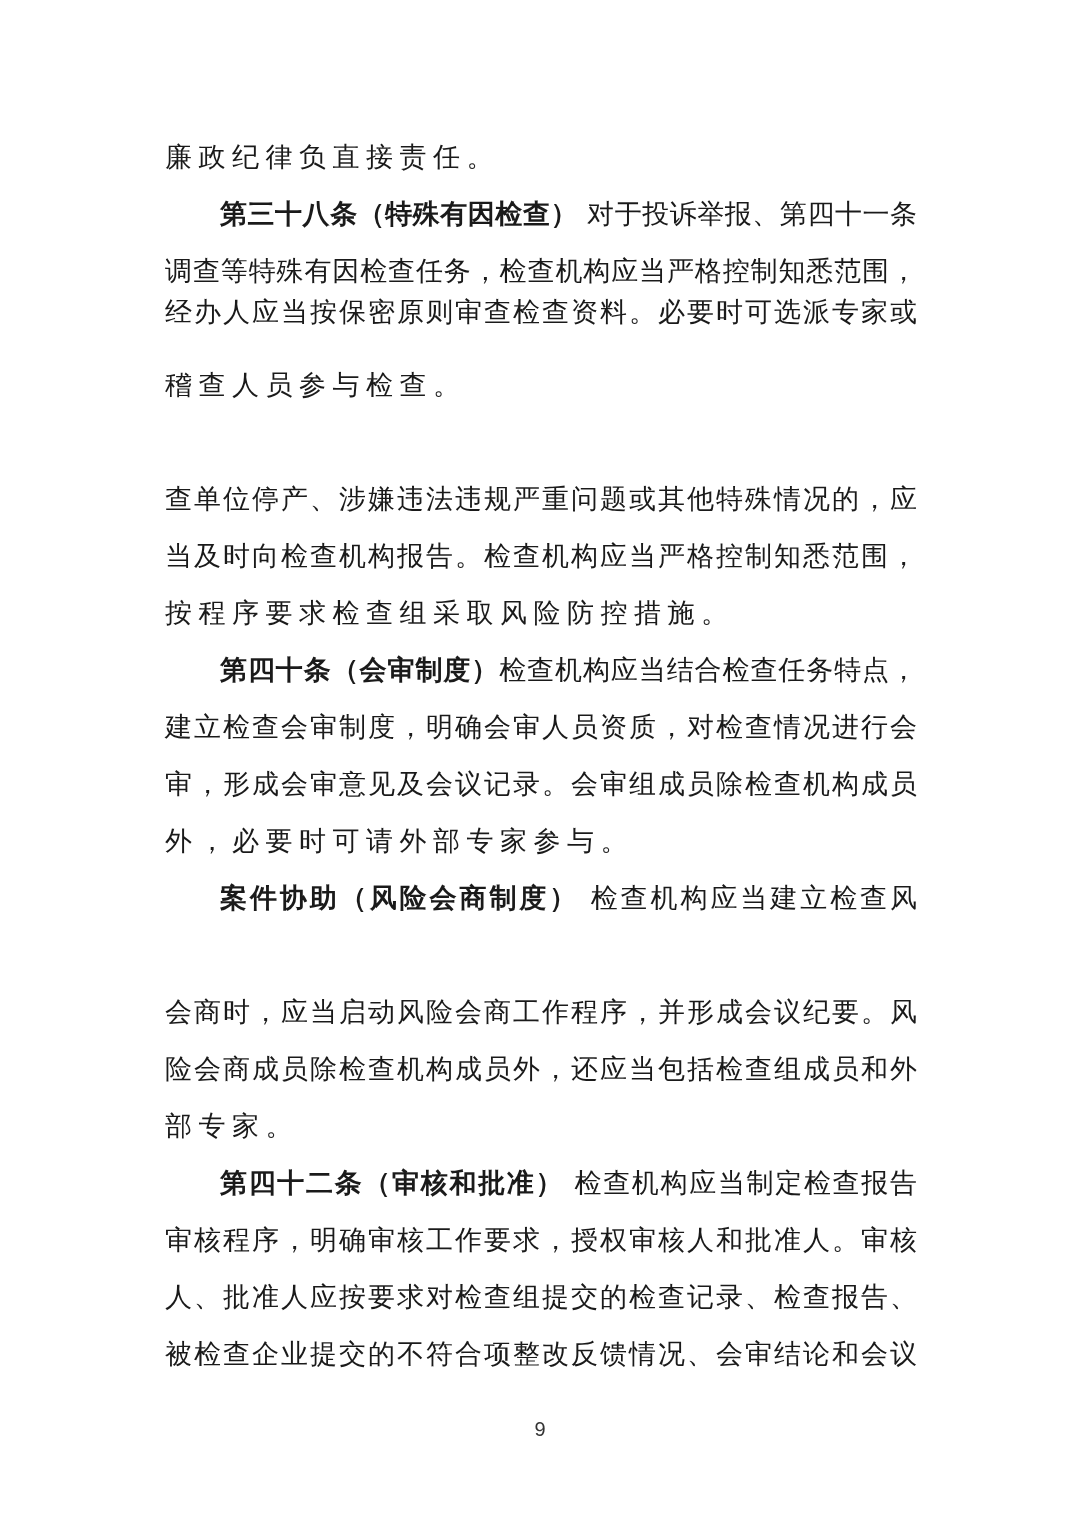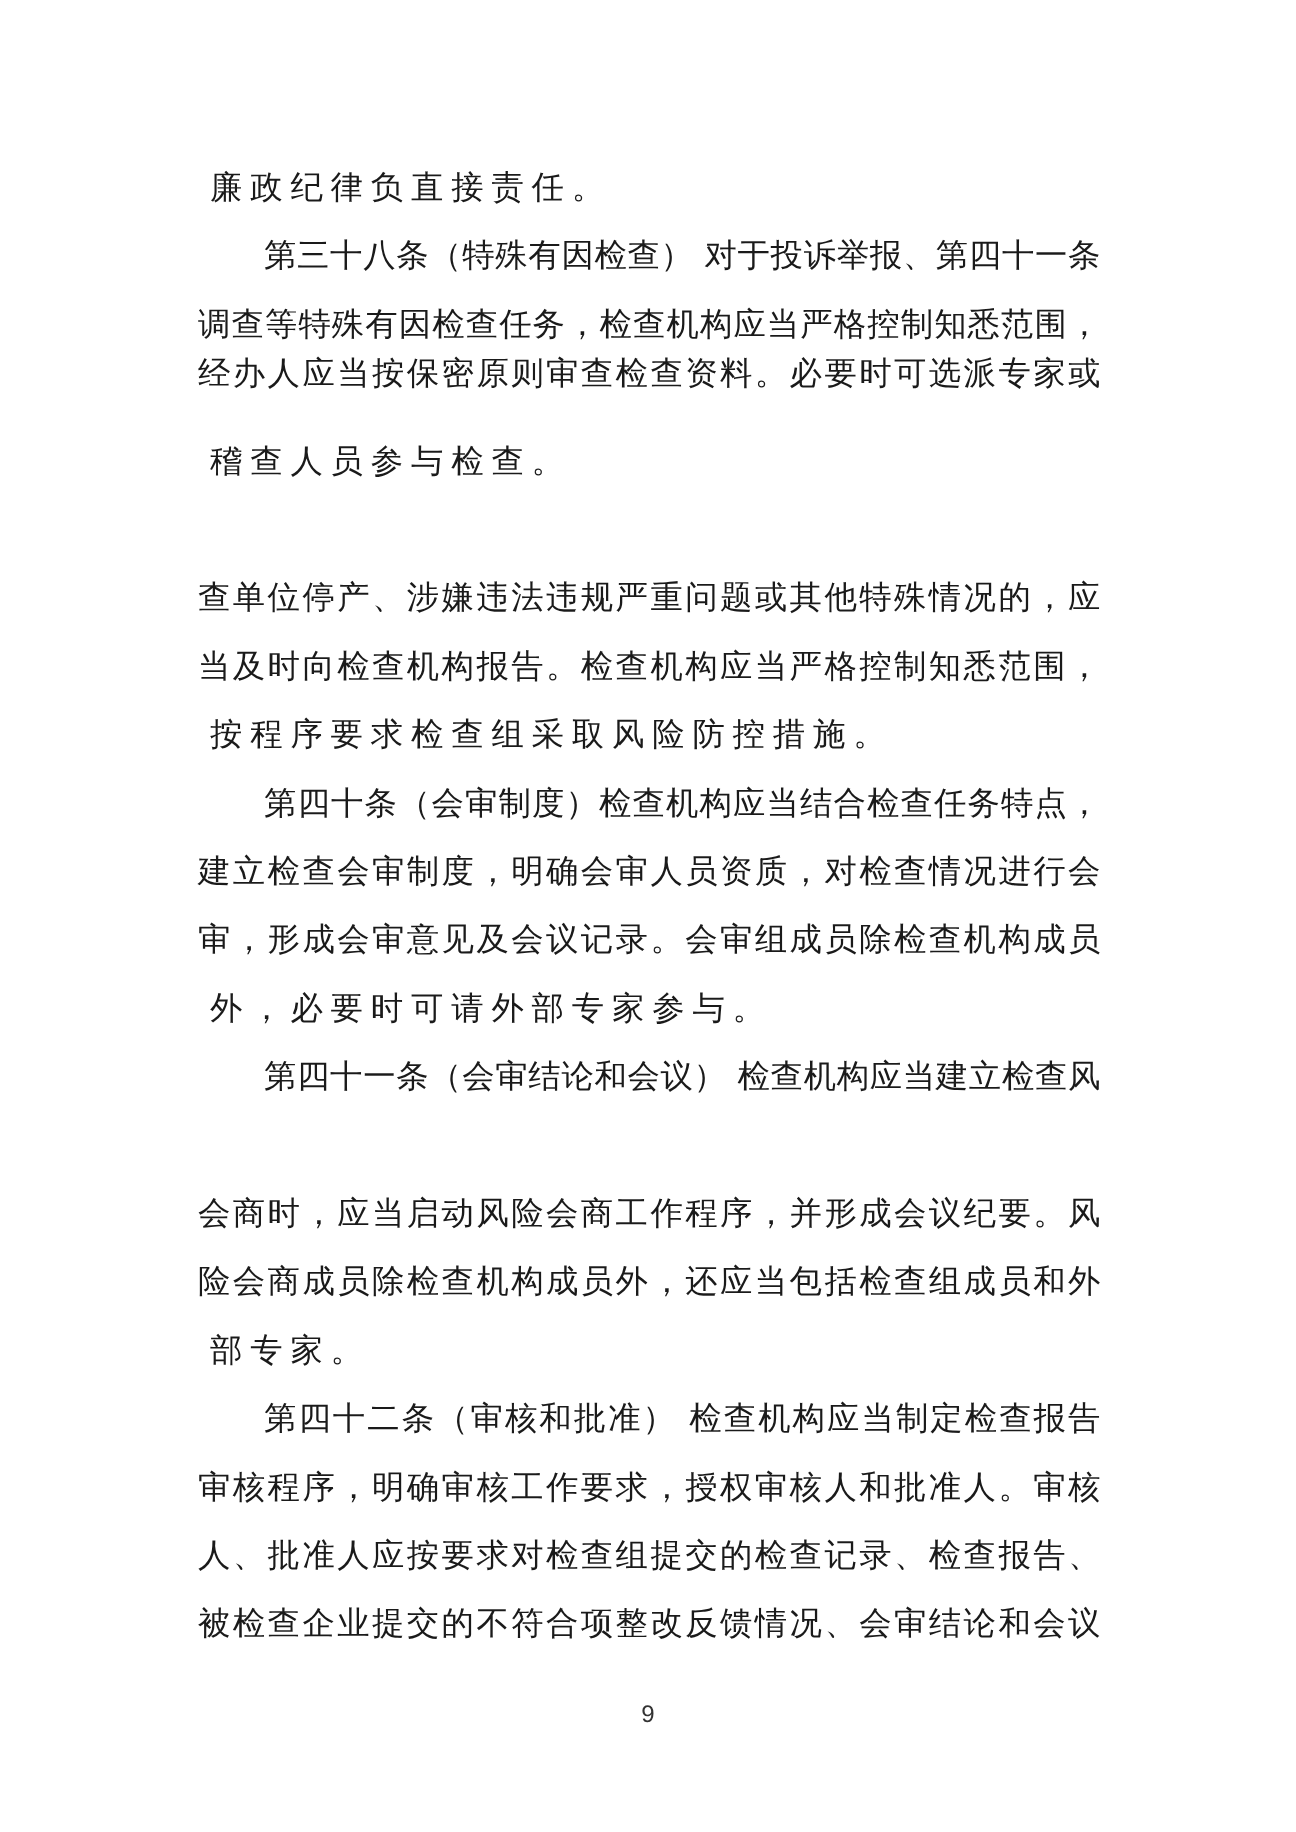--- a/index.html
+++ b/index.html
@@ -30,29 +30,28 @@
       font-size: 27px;
       line-height: 40px;
       white-space: nowrap;
       text-align: justify;
       text-align-last: justify;
       letter-spacing: 0px;
     }
     .line.last {
       text-align-last: left;
       letter-spacing: 6.5px;
-      margin-left: 10px;
     }
     .line.indent {
       left: 220px;
       width: 697px;
     }
     .heading {
       font-family: "DejaVu Sans", "Liberation Sans", sans-serif;
-      font-weight: normal;
+      font-weight: bold;
       letter-spacing: 0px;
     }
     .page-number {
       position: absolute;
       top: 1418px;
       left: 0;
       width: 1080px;
       text-align: center;
       font-family: "Liberation Sans", "DejaVu Sans", sans-serif;
       font-size: 20px;
@@ -98,21 +97,21 @@
     <span class="heading">第四十条（会审制度）</span><span>检查机构应当结合检查任务特点，</span>
   </div>
   <div class="line" style="top:764px">
     <span>审，形成会审意见及会议记录。会审组成员除检查机构成员</span>
   </div>
   <div class="line last" style="top:821px">
     <span>外，必要时可请外部专家参与。</span>
   </div>
 
   <div class="line indent" style="top:878px">
-    <span class="heading">第四十一条（会审结论和会议）</span><span> 检查机构应当建立检查风</span>
+    <span class="heading">案件协助（风险会商制度）</span><span> 检查机构应当建立检查风</span>
   </div>
   <div class="line" style="top:992px">
     <span>会商时，应当启动风险会商工作程序，并形成会议纪要。风</span>
   </div>
   <div class="line" style="top:1049px">
     <span>险会商成员除检查机构成员外，还应当包括检查组成员和外</span>
   </div>
   <div class="line last" style="top:1106px">
     <span>部专家。</span>
   </div>

